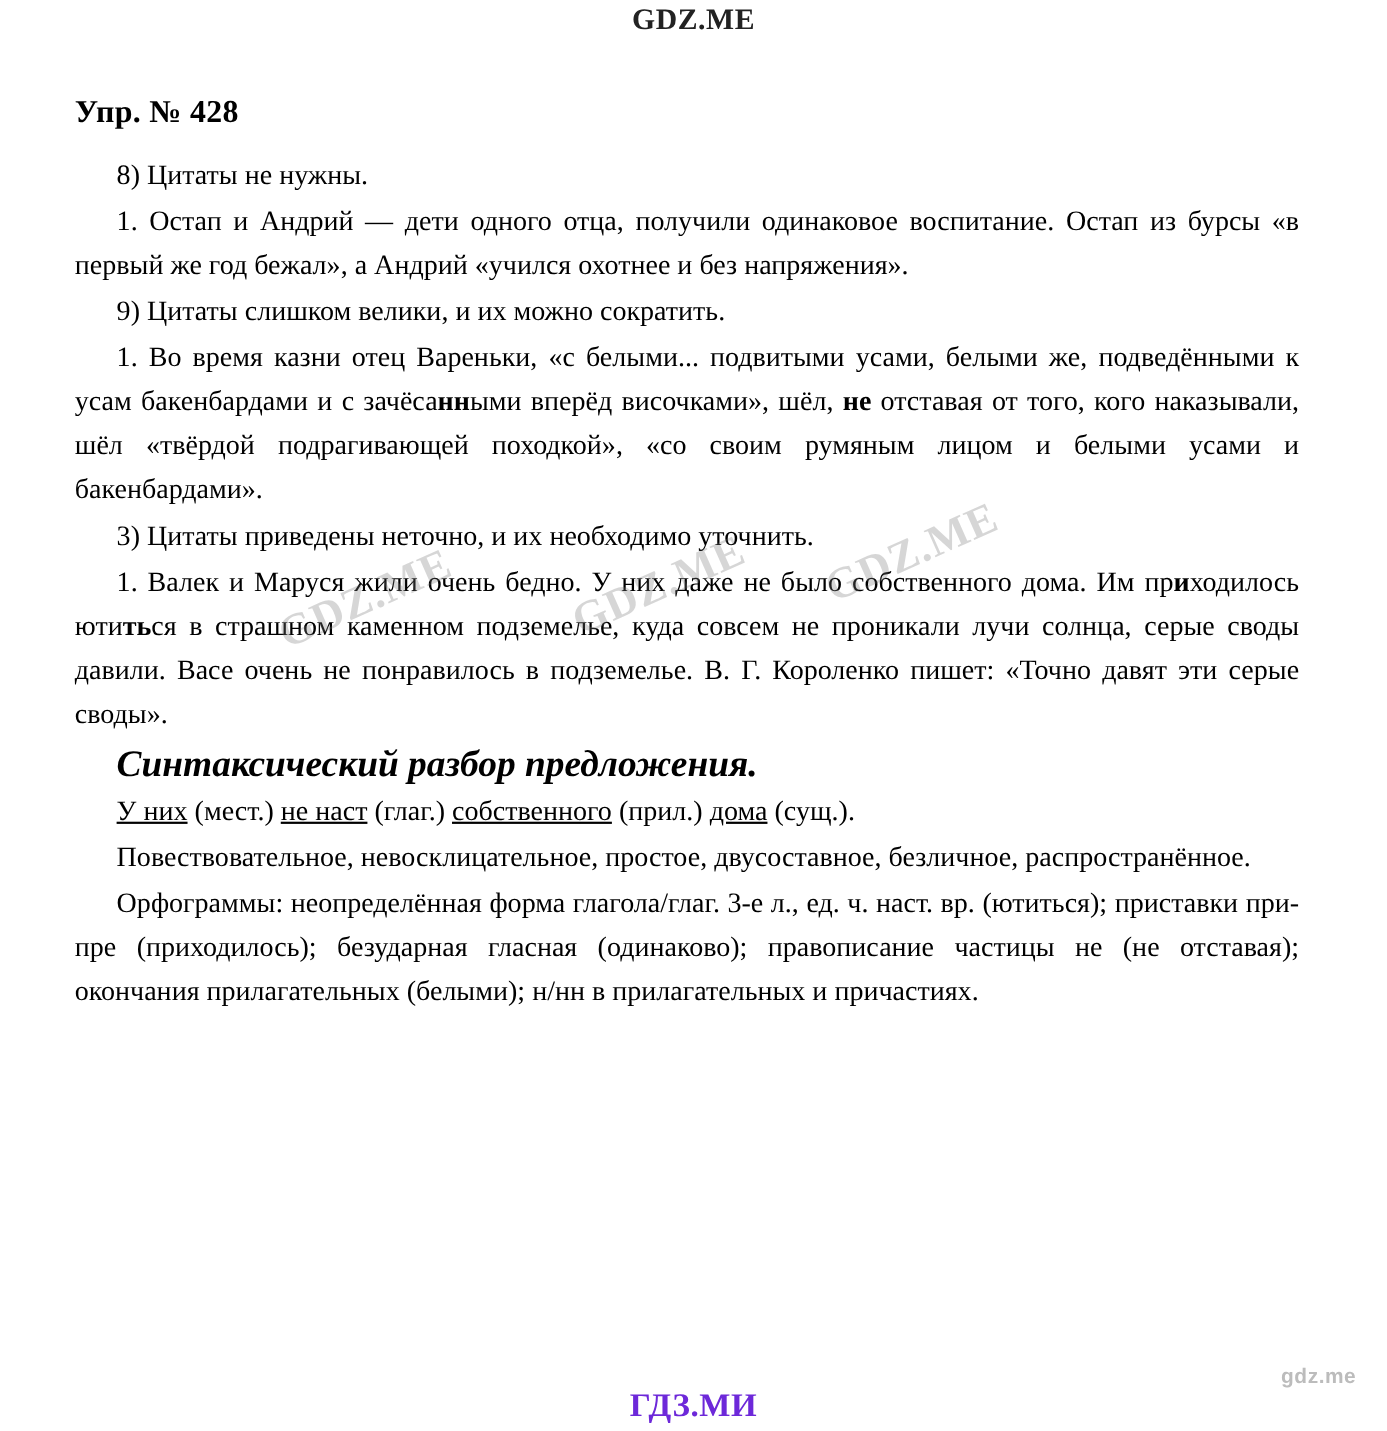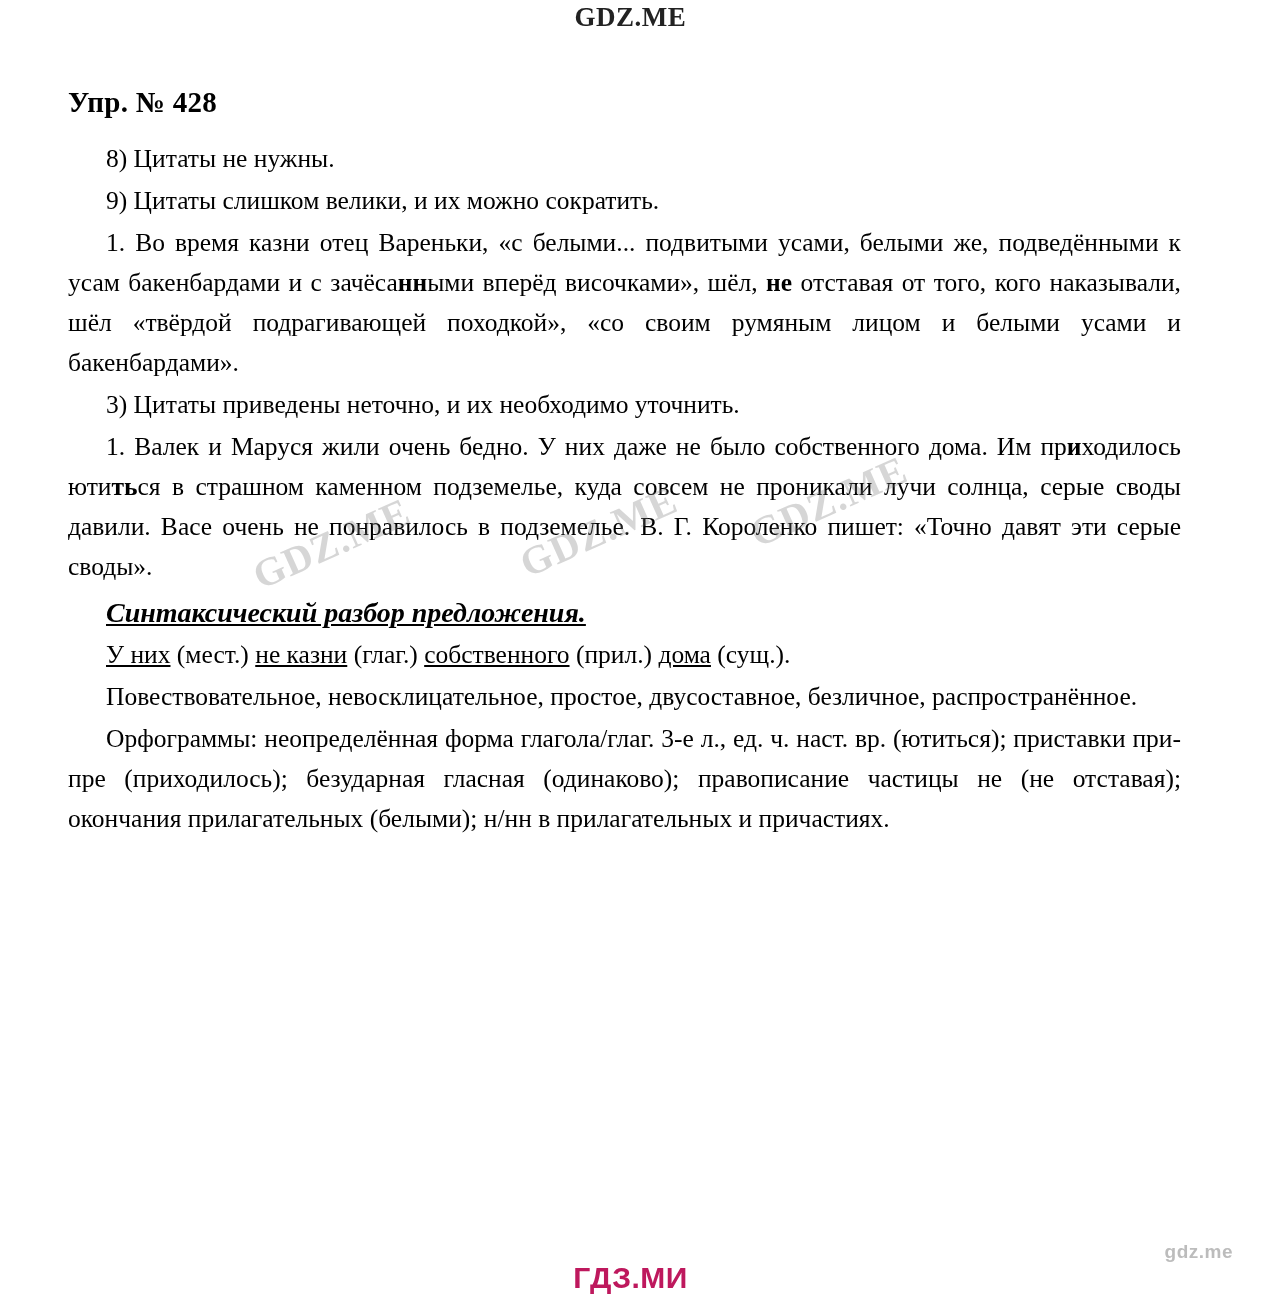--- a/index.html
+++ b/index.html
@@ -37,24 +37,24 @@
     color: #222222;
   }
 
   
   .bottom-logo {
     position: absolute;
     bottom: 6px;
     left: 0;
     width: 1261px;
     text-align: center;
-    font-family: Liberation Sans, sans-serif;
+    font-family: Liberation Serif, serif;
     font-weight: bold;
     font-size: 30px;
-    color: #be185d;
+    color: #6d28d9;
     letter-spacing: 0.5px;
   }
   .corner-logo {
     position: absolute;
     right: 14px;
     bottom: 38px;
     font-family: "Liberation Sans", sans-serif;
     font-weight: bold;
     font-size: 19px;
     color: #bcbcbc;
@@ -87,26 +87,25 @@
   p.para.last-line-left {
     text-align-last: left;
   }
 
   .bold { font-weight: bold; }
   .ital { }
   .underline { text-decoration: underline; }
 
   .subhead {
     margin: 6px 0 2px 0;
-    font-size: 28px;
+    font-size: 34px;
     line-height: 40px;
     font-weight: bold;
     font-style: italic;
     text-indent: 38px;
-    text-decoration: underline;
   }
 
   
   .watermark {
     position: absolute;
     font-family: "Liberation Serif", serif;
     font-weight: bold;
     font-size: 40px;
     color: rgba(120, 120, 120, 0.30);
     transform: rotate(-24deg);
@@ -124,33 +123,34 @@
 <div class="page">
 
   <div class="top-logo">GDZ.ME</div>
 
   <div class="content">
 
     <div class="title">Упр. № 428</div>
 
     <p class="para last-line-left">8) Цитаты не нужны.</p>
 
+    <p class="para">1. Остап и Андрий — дети одного отца, получили одинаковое воспитание. Остап из бурсы «в первый же год бежал», а Андрий «учился охотнее и без напряжения».</p>
 
     <p class="para last-line-left">9) Цитаты слишком велики, и их можно сократить.</p>
 
     <p class="para"><span>1. Во время казни отец Вареньки, «с белыми... подвитыми усами, белыми же, подведёнными к усам бакенбардами и с зачёса</span><span class="bold">нн</span><span>ыми вперёд височками», шёл, </span><span class="bold">не</span><span> отставая от того, кого наказывали, шёл «твёрдой подрагивающей походкой», «со своим румяным лицом и белыми усами и бакенбардами».</span></p>
 
     <p class="para last-line-left">3) Цитаты приведены неточно, и их необходимо уточнить.</p>
 
     <p class="para"><span>1. Валек и Маруся жили очень бедно. У них даже не было собственного дома. Им пр</span><span class="bold">и</span><span>ходилось юти</span><span class="bold">ть</span><span>ся в страшном каменном подземелье, куда совсем не проникали лучи солнца, серые своды давили. Васе очень не понравилось в подземелье. В. Г. Короленко пишет: «Точно давят эти серые своды».</span></p>
 
 
     <div class="subhead">Синтаксический разбор предложения.</div>
 
-    <p class="para last-line-left"><span class="underline">У них</span> <span class="ital">(мест.)</span> <span class="underline">не казни</span> <span class="ital">(глаг.)</span> <span class="underline">собственного</span> <span class="ital">(прил.)</span> <span class="underline">дома</span> <span class="ital">(сущ.)</span><span>.</span></p>
+    <p class="para last-line-left"><span class="underline">У них</span> <span class="ital">(мест.)</span> <span class="underline">не наст</span> <span class="ital">(глаг.)</span> <span class="underline">собственного</span> <span class="ital">(прил.)</span> <span class="underline">дома</span> <span class="ital">(сущ.)</span><span>.</span></p>
 
     <p class="para last-line-left">Повествовательное, невосклицательное, простое, двусоставное, безличное, распространённое.</p>
 
     <p class="para"><span>Орфограммы: неопределённая форма глагола/глаг. 3-е л., ед. ч. наст. вр. (</span><span class="ital">ютиться</span><span>); приставки </span><span class="ital">при-пре</span><span> (</span><span class="ital">приходилось</span><span>); безударная гласная (</span><span class="ital">одинаково</span><span>); правописание частицы </span><span class="ital">не</span><span> (</span><span class="ital">не отставая</span><span>); окончания прилагательных (</span><span class="ital">белыми</span><span>); </span><span class="ital">н/нн</span><span> в прилагательных и причастиях.</span></p>
 
   </div>
 
   <div class="watermark wm1">GDZ.ME</div>
   <div class="watermark wm2">GDZ.ME</div>
   <div class="watermark wm3">GDZ.ME</div>

